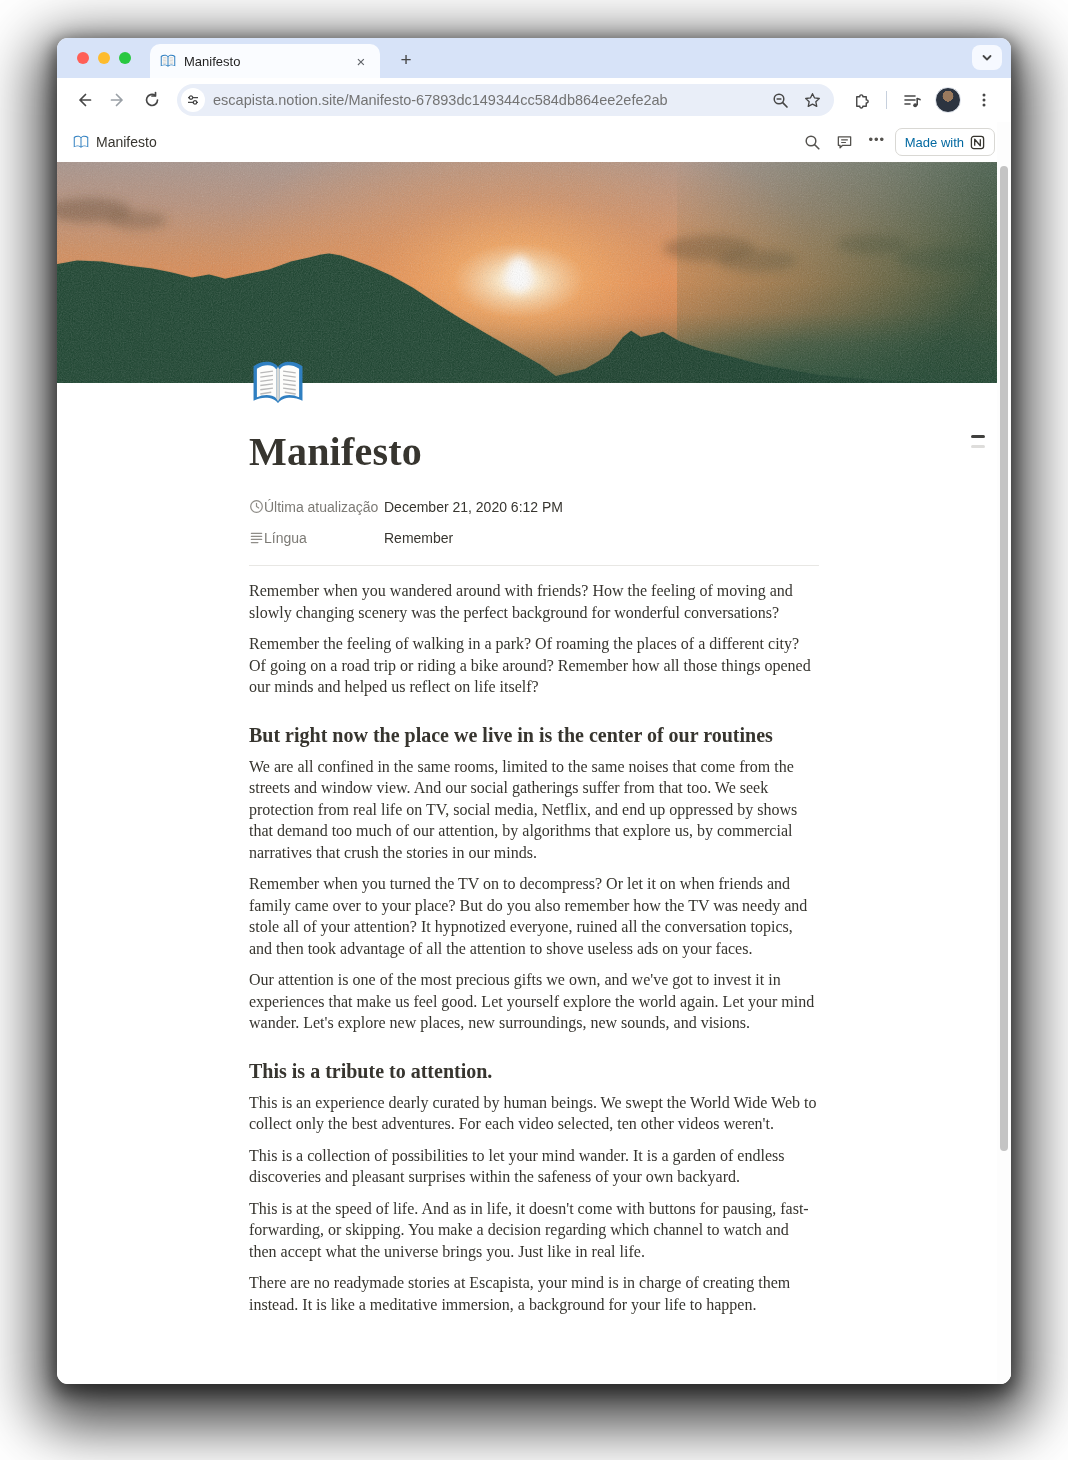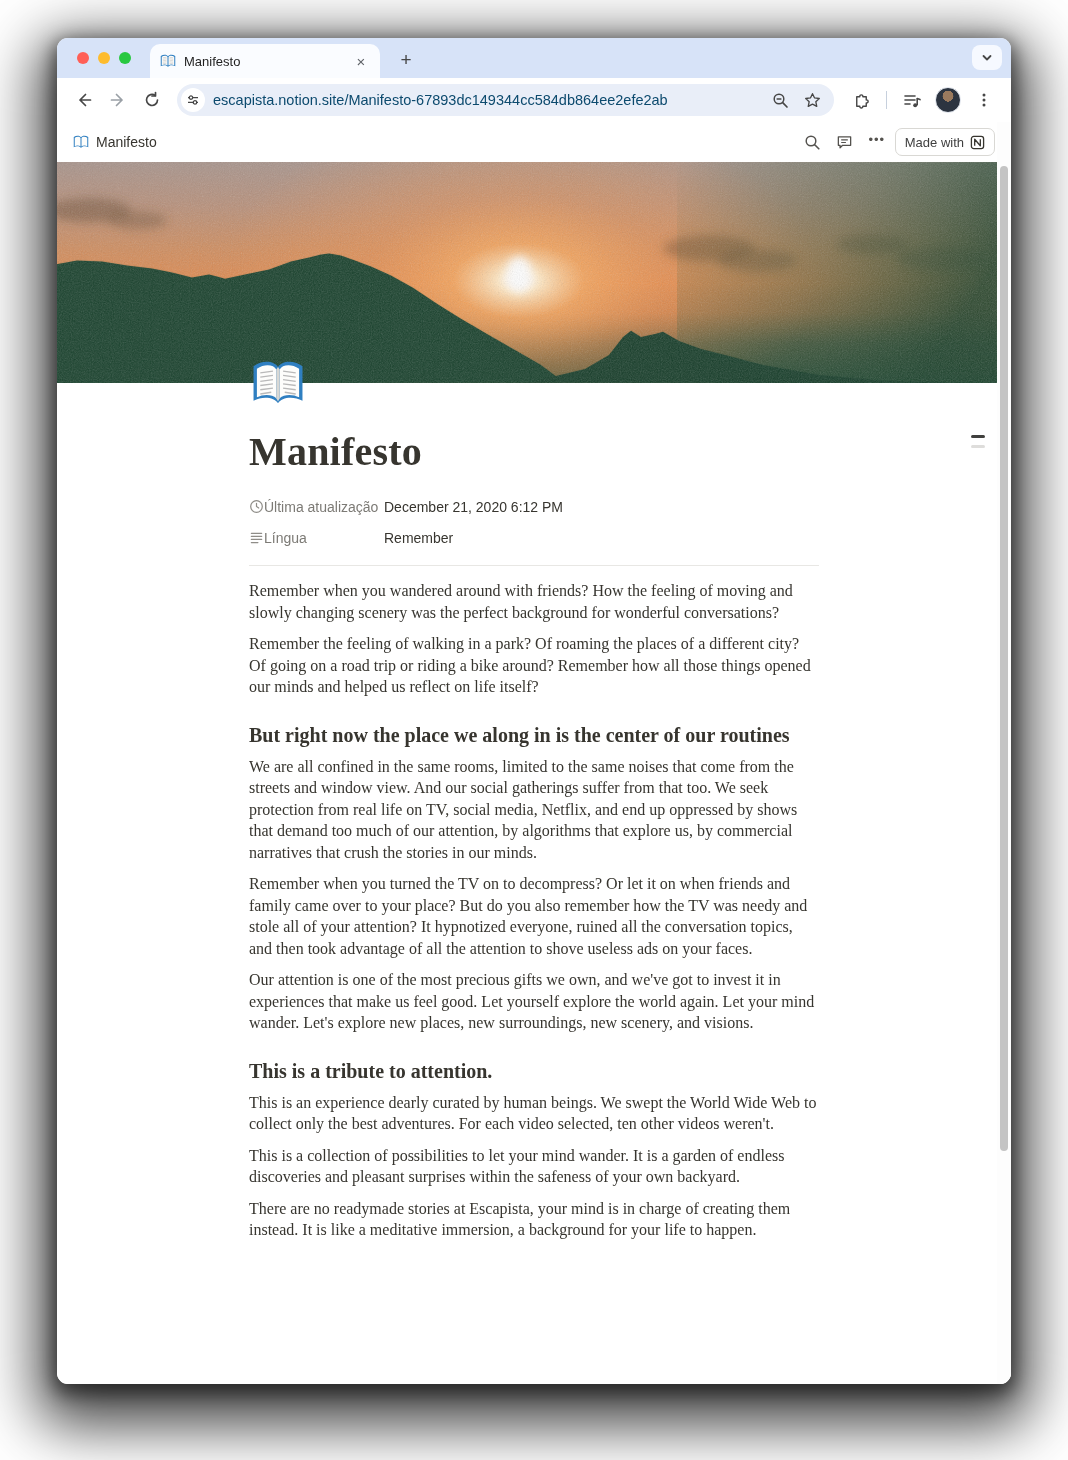--- a/index.html
+++ b/index.html
@@ -29,37 +29,37 @@
     display:flex; align-items:center; justify-content:center; color:#474747; font-size:19px; }
   .tabsearch { position:absolute; right:9px; top:7px; width:30px; height:25px; background:#f6f9ff; border-radius:8px;
     display:flex; align-items:center; justify-content:center; }
 
   
   .toolbar { height:44px; background:#ffffff; display:flex; align-items:center; padding:0 12px; gap:4px; }
   .navbtn { width:30px; height:30px; display:flex; align-items:center; justify-content:center; border-radius:50%; flex:0 0 auto; }
   .omnibox { flex:1; height:32px; margin:0 8px 0 6px; background:#e9eef8; border-radius:16px;
     display:flex; align-items:center; padding:0 10px 0 4px; gap:8px; min-width:0; }
   .siteinfo { width:24px; height:24px; background:#ffffff; border-radius:50%; display:flex; align-items:center; justify-content:center; flex:0 0 auto; }
-  .url { flex:1; font-size:14.5px; color:#0c4a6e; white-space:nowrap; overflow:hidden; }
+  .url { flex:1; font-size:14.5px; color:#737373; white-space:nowrap; overflow:hidden; }
   .omni-ic { width:24px; height:24px; display:flex; align-items:center; justify-content:center; flex:0 0 auto; }
   .tb-sep { width:1px; height:18px; background:#c7d0dd; margin:0 6px; }
   .avatar { width:26px; height:26px; border-radius:50%; flex:0 0 auto; margin:0 4px;
     background:radial-gradient(circle at 50% 34%, #9a7a5e 0 27%, #2c3440 28% 100%);
     border:1px solid #dfe4ec; }
 
   
   .viewport { position:relative; height:1262px; background:#ffffff; overflow:hidden; }
 
   .notionbar { height:40px; display:flex; align-items:center; padding:0 16px; gap:8px; background:#fff; }
   .crumb { display:flex; align-items:center; gap:7px; font-size:14px; color:#37352f; }
   .nb-right { margin-left:auto; display:flex; align-items:center; gap:4px; }
   .nb-ic { width:28px; height:28px; display:flex; align-items:center; justify-content:center; border-radius:4px; color:#54524e; }
   .dots { font-size:13px; letter-spacing:1px; color:#54524e; padding-bottom:6px; }
   .madewith { display:flex; align-items:center; gap:6px; border:1px solid #d9d8d4; border-radius:7px;
-    height:28px; padding:0 9px; font-size:13px; color:#404040; background:#fff; }
+    height:28px; padding:0 9px; font-size:13px; color:#0369a1; background:#fff; }
 
   .cover { position:relative; width:940px; height:221px; overflow:hidden; }
   .cover svg { display:block; }
 
   .content { width:570px; margin:0 auto; position:relative; }
   .page-icon { width:54px; height:54px; margin-top:-27px; margin-left:2px; position:relative; z-index:2; }
   .page-title { font-family:"Liberation Serif", serif; font-weight:700; font-size:40px; color:#37352f;
     margin-top:18px; letter-spacing:0.2px; }
   .props { margin-top:16px; }
   .prop-row { display:flex; align-items:center; height:31px; }
@@ -317,27 +317,28 @@
             </span>
             <span class="prop-value">Remember</span>
           </div>
         </div>
 
         <div class="divider"></div>
 
         <div class="body-text">
           <p>Remember when you wandered around with friends? How the feeling of moving and slowly changing scenery was the perfect background for wonderful conversations?</p>
           <p>Remember the feeling of walking in a park? Of roaming the places of a different city? Of going on a road trip or riding a bike around? Remember how all those things opened our minds and helped us reflect on life itself?</p>
-          <h3>But right now the place we along in is the center of our routines</h3>
+          <h3>But right now the place we live in is the center of our routines</h3>
           <p>We are all confined in the same rooms, limited to the same noises that come from the streets and window view. And our social gatherings suffer from that too. We seek protection from real life on TV, social media, Netflix, and end up oppressed by shows that demand too much of our attention, by algorithms that explore us, by commercial narratives that crush the stories in our minds.</p>
           <p>Remember when you turned the TV on to decompress? Or let it on when friends and family came over to your place? But do you also remember how the TV was needy and stole all of your attention? It hypnotized everyone, ruined all the conversation topics, and then took advantage of all the attention to shove useless ads on your faces.</p>
-          <p>Our attention is one of the most precious gifts we own, and we've got to invest it in experiences that make us feel good. Let yourself explore the world again. Let your mind wander. Let's explore new places, new surroundings, new scenery, and visions.</p>
+          <p>Our attention is one of the most precious gifts we own, and we've got to invest it in experiences that make us feel good. Let yourself explore the world again. Let your mind wander. Let's explore new places, new surroundings, new sounds, and visions.</p>
           <h3>This is a tribute to attention.</h3>
           <p>This is an experience dearly curated by human beings. We swept the World Wide Web to collect only the best adventures. For each video selected, ten other videos weren't.</p>
           <p>This is a collection of possibilities to let your mind wander. It is a garden of endless discoveries and pleasant surprises within the safeness of your own backyard.</p>
+          <p>This is at the speed of life. And as in life, it doesn't come with buttons for pausing, fast-forwarding, or skipping. You make a decision regarding which channel to watch and then accept what the universe brings you. Just like in real life.</p>
           <p>There are no readymade stories at Escapista, your mind is in charge of creating them instead. It is like a meditative immersion, a background for your life to happen.</p>
         </div>
       </div>
 
       <div class="toc">
         <i class="d1"></i>
         <i class="d2"></i>
       </div>
 
       <div class="scrollbar">

